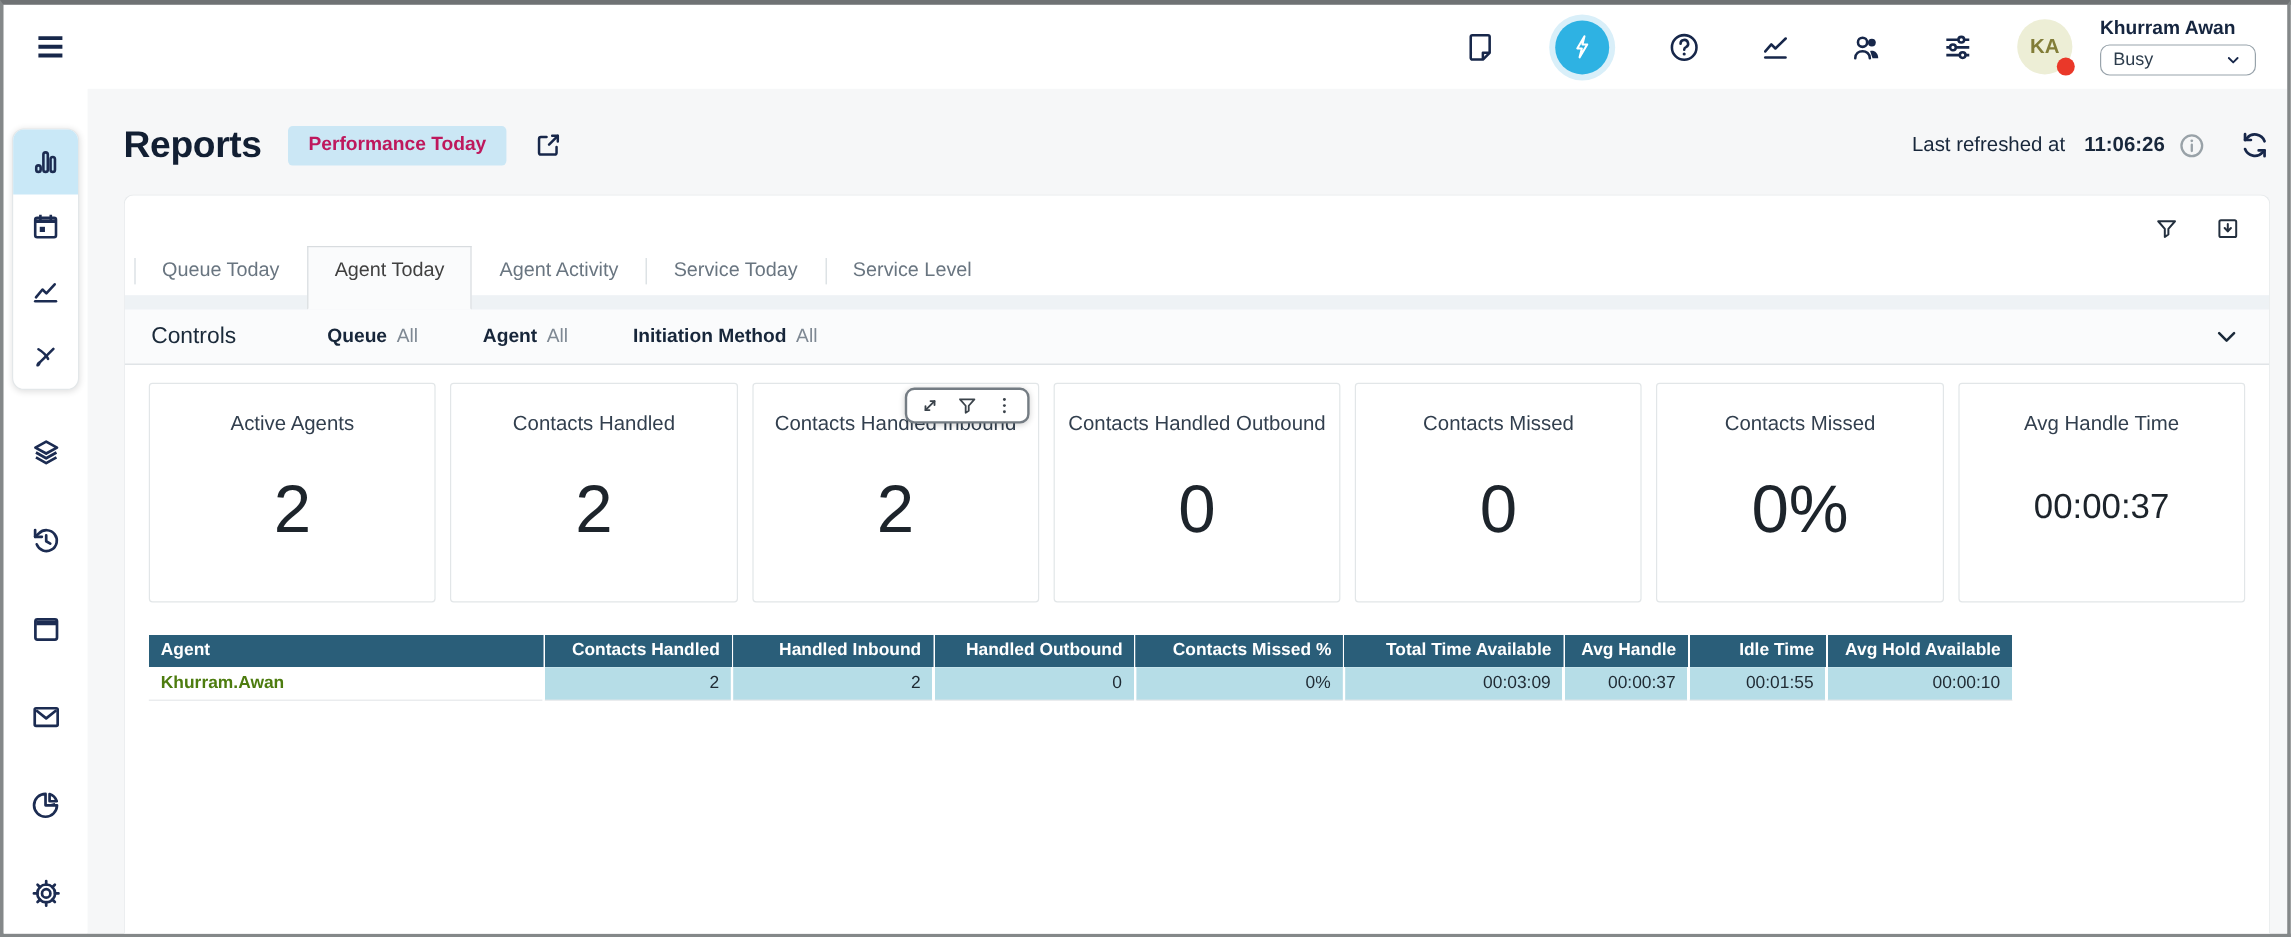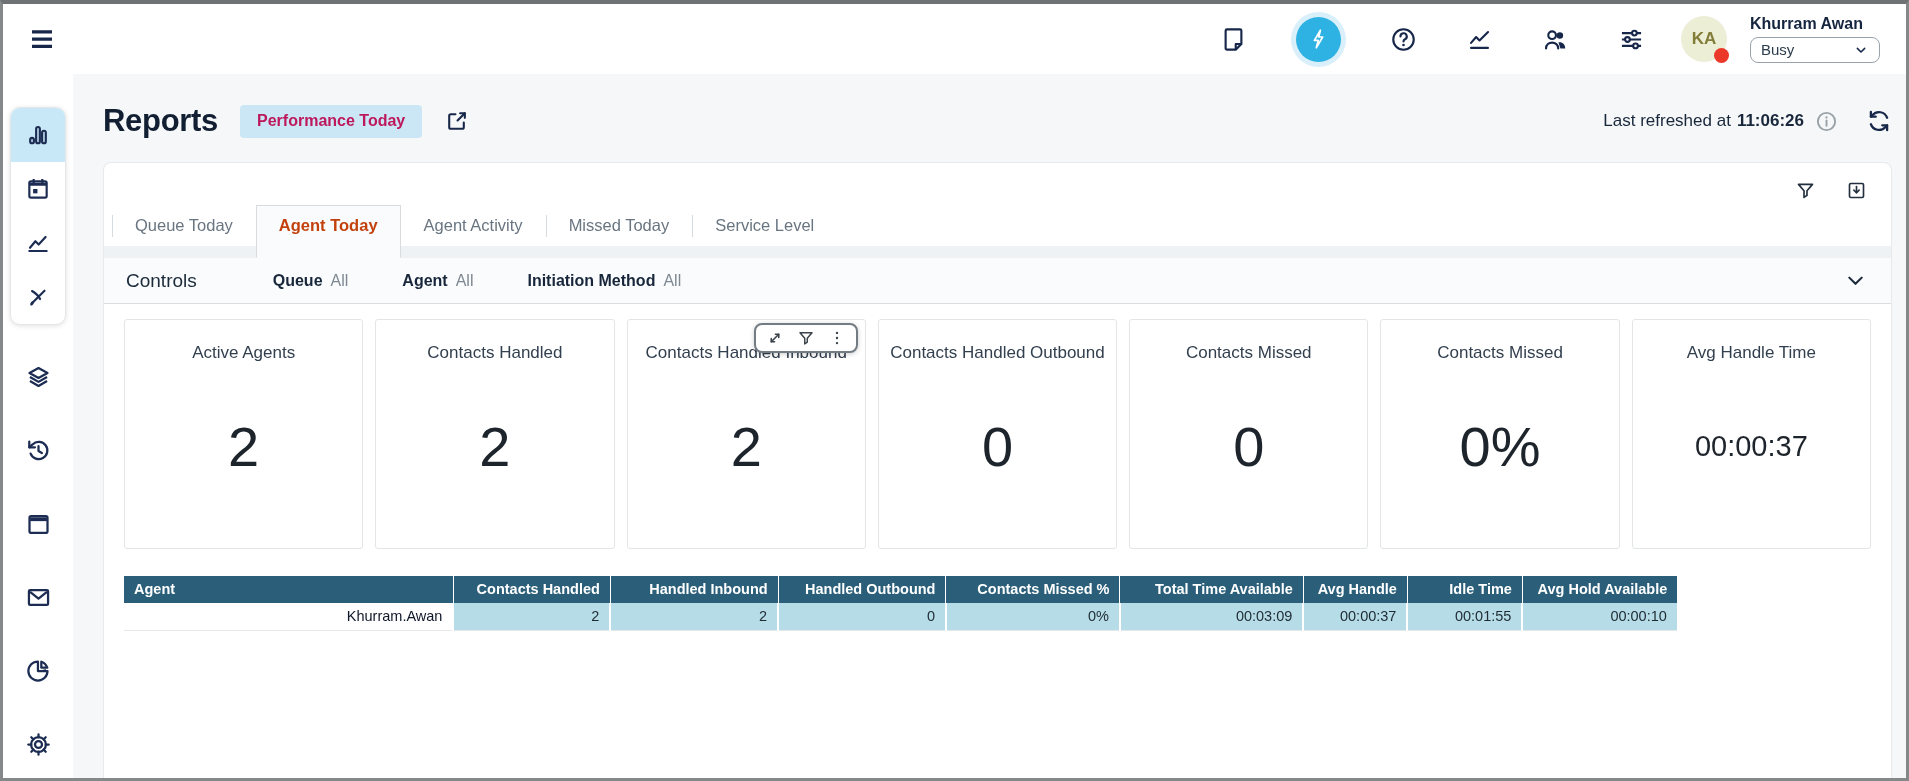--- a/index.html
+++ b/index.html
@@ -36,60 +36,60 @@
   .side-item.active{ background:var(--sidebar-active-bg,#c9e8f7); border-radius:9px 9px 0 0; }
   .side-solo{ width:54px; height:74px; display:flex; align-items:center; justify-content:center; color:#1c2c52; cursor:pointer; }
   
   .main{ flex:1; min-width:0; background:#f6f7f8; padding:0 14px 0 30px; display:flex; flex-direction:column; }
   .page-header{ margin-top:25px; height:44px; display:flex; align-items:center; }
   .page-title{ font-size:31px; font-weight:bold; color:#121f33; letter-spacing:-.3px; }
   .report-badge{ margin-left:22px; background:var(--badge-bg,#cbe7f5); color:#be185d; font-size:16px; font-weight:bold;
     padding:7px 17px 8px; border-radius:4px; cursor:pointer; white-space:nowrap; }
   .external-link{ margin-left:22px; color:#17274a; cursor:pointer; display:flex; }
   .refresh-area{ margin-left:auto; display:flex; align-items:center; font-size:17px; color:#18273b; }
-  .refresh-time{ font-weight:bold; margin-left:6px; }
+  .refresh-time{ font-weight:bold; margin-left:16px; }
   .info-btn{ margin-left:11px; display:flex; cursor:pointer; }
   .refresh-btn{ margin-left:28px; color:#17274a; display:flex; cursor:pointer; }
   
   .panel{ margin-top:19px; flex:1; background:#fff; border:1px solid #e7eaec; border-bottom:none;
     border-radius:8px 8px 0 0; display:flex; flex-direction:column; overflow:hidden; }
   .panel-tools{ display:flex; justify-content:flex-end; align-items:center; gap:30px; padding:17px 24px 4px; color:#232f3e; }
   .panel-tools > *{ cursor:pointer; display:flex; }
   .tabs{ display:flex; align-items:stretch; padding-left:8px; position:relative; }
   .tabs::after{ content:''; position:absolute; left:0; right:0; bottom:0; height:12px; background:#eef2f5; }
   .tab{ position:relative; z-index:1; padding:10px 22px 22px; font-size:16.5px; color:#697580; cursor:pointer;
     border:1px solid transparent; white-space:nowrap; }
   .tab + .tab::before, .tab:first-child::before{ content:''; position:absolute; left:-1px; top:9px; height:22px; width:1px; background:#d5dbdf; }
-  .tab.active{ background:#fafbfc; border-color:#d8dcdf; border-bottom-color:transparent; color:#c2410c; font-weight:bold; z-index:2; }
+  .tab.active{ background:#fafbfc; border-color:#d8dcdf; border-bottom-color:transparent; color:#404040; font-weight:normal; z-index:2; }
   .tab.active::before, .tab.active + .tab::before{ display:none; }
   .controls{ display:flex; align-items:center; height:46px; padding:0 24px 0 22px; background:#fafbfc; border-bottom:1px solid #d9dee1; }
   .controls-title{ font-size:19px; color:#1b2a3a; margin-right:76px; }
   .filter{ margin-right:54px; font-size:16px; cursor:pointer; white-space:nowrap; }
   .filter .flabel{ font-weight:bold; color:#17263a; }
   .filter .fvalue{ color:#7e8893; margin-left:8px; }
   .controls-chevron{ margin-left:auto; color:#1b2a3a; cursor:pointer; display:flex; }
   
   .cards{ display:flex; gap:12px; padding:15px 20px 0; }
-  .card{ flex:1; height:230px; background:#fff; border:1px solid #e2e6e8; border-radius:3px;
+  .card{ flex:1; height:183px; background:#fff; border:1px solid #e2e6e8; border-radius:3px;
     position:relative; display:flex; flex-direction:column; align-items:center; padding:23px 6px 0; overflow:hidden; }
   .card-title{ font-size:17px; color:#323f4e; white-space:nowrap; }
   .card-value{ flex:1; display:flex; align-items:center; justify-content:center; font-size:56px; color:#1d242b; padding-bottom:18px; }
   .card-value.small{ font-size:29px; }
   .card-toolbar{ position:absolute; top:3px; right:7px; background:#fff; border:2px solid #747c83; border-radius:8px;
     padding:4px 10px; display:flex; align-items:center; gap:13px; box-shadow:0 1px 5px rgba(0,0,0,.2); color:#3b434b; z-index:3; }
   .card-toolbar svg{ cursor:pointer; }
   
   .table-wrap{ padding:27px 20px 0; }
   table{ border-collapse:collapse; width:89%; max-width:1590px; font-size:14.5px; table-layout:fixed; }
   th{ background:var(--table-header,#2a5e79); color:#fff; font-weight:bold; text-align:right;
     padding:5px 10px 6px; border-right:1px solid rgba(255,255,255,.35); cursor:pointer; white-space:nowrap; overflow:hidden;}
   th.col-first{ text-align:left; }
   td{ text-align:right; padding:5px 10px 6px; border-bottom:1px solid #e5e8ea; border-right:2px solid #fff;
     color:#1f2a33; white-space:nowrap; overflow:hidden; }
-  td.agent-cell{ text-align:right; font-weight:normal; color:#0f172a; }
+  td.agent-cell{ text-align:left; font-weight:bold; color:#4d7c0f; }
   td.hl{ background:var(--row-highlight,#b6dde7); }
 </style>
 </head>
 <body>
 
 <div class="topbar">
   <div class="hamburger">
     <svg class="ic" width="30" height="30" viewBox="0 0 24 24" fill="none" stroke="currentColor" stroke-width="2.6">
         <path d="M4 6.2h16M4 12h16M4 17.8h16"></path>
       </svg>
@@ -275,21 +275,21 @@
               <path d="M12 7.5v7"></path>
               <polyline points="9 11.5 12 14.5 15 11.5"></polyline>
             </svg>
         </span>
       </div>
 
       <div class="tabs">
           <div class="tab">Queue Today</div>
           <div class="tab active">Agent Today</div>
           <div class="tab">Agent Activity</div>
-          <div class="tab">Missed Today</div>
+          <div class="tab">Service Today</div>
           <div class="tab">Service Level</div>
         </div>
 
       <div class="controls">
         <span class="controls-title">Controls</span>
         <span style="display:flex;">
             <span class="filter"><span class="flabel">Queue</span><span class="fvalue">All</span></span>
             <span class="filter"><span class="flabel">Agent</span><span class="fvalue">All</span></span>
             <span class="filter"><span class="flabel">Initiation Method</span><span class="fvalue">All</span></span>
           </span>

